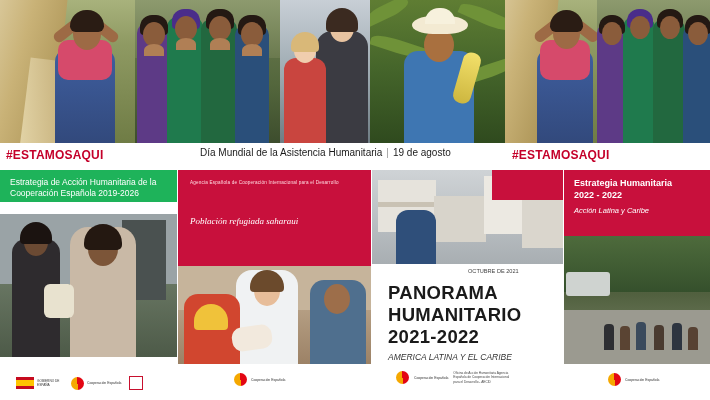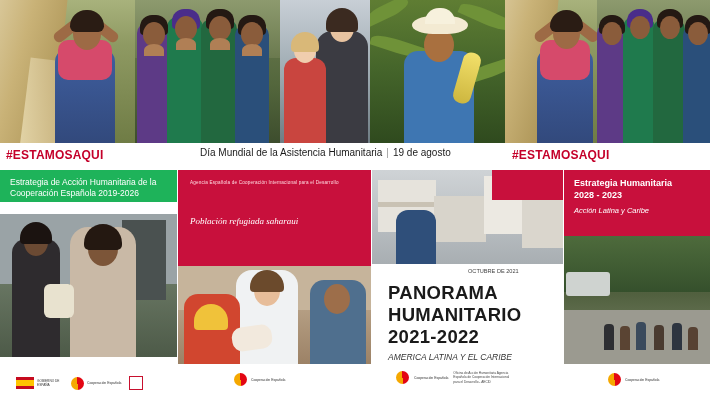--- a/index.html
+++ b/index.html
@@ -441,21 +441,21 @@
           <div class="coop-lbl">Cooperación Española</div>
           <div class="fine">Oficina de Acción Humanitaria Agencia Española de Cooperación Internacional para el Desarrollo - AECID</div>
         </div>
       </div>
       <div class="divider"></div>
     </div>
 
     <div class="cover c4">
       <div class="top">
         <div class="t1">Estrategia Humanitaria</div>
-        <div class="t2">2028 - 2023</div>
+        <div class="t2">2022 - 2022</div>
         <div class="t3">Acción Latina y Caribe</div>
       </div>
       <div class="ph">
         <div class="trees"></div>
         <div class="road"></div>
         <div class="bus"></div>
         <div class="pp pp1"></div>
         <div class="pp pp2"></div>
         <div class="pp pp3"></div>
         <div class="pp pp4"></div>

